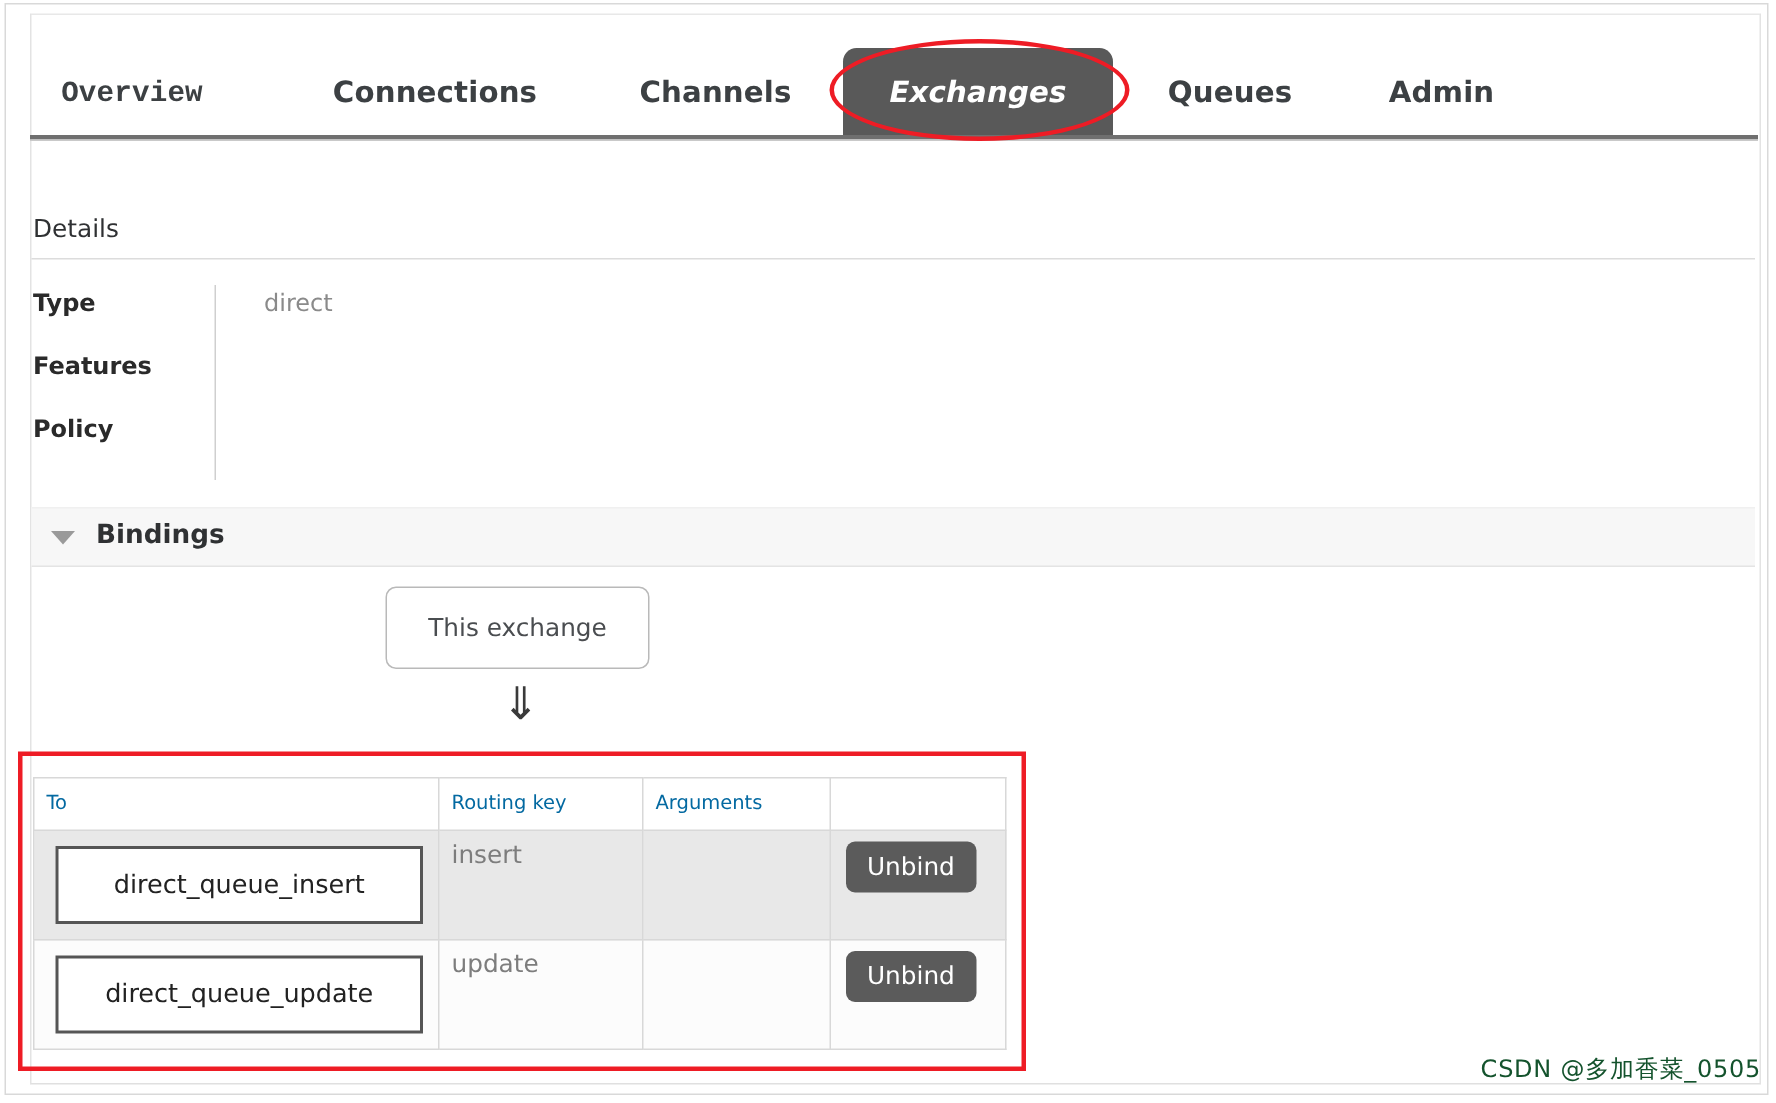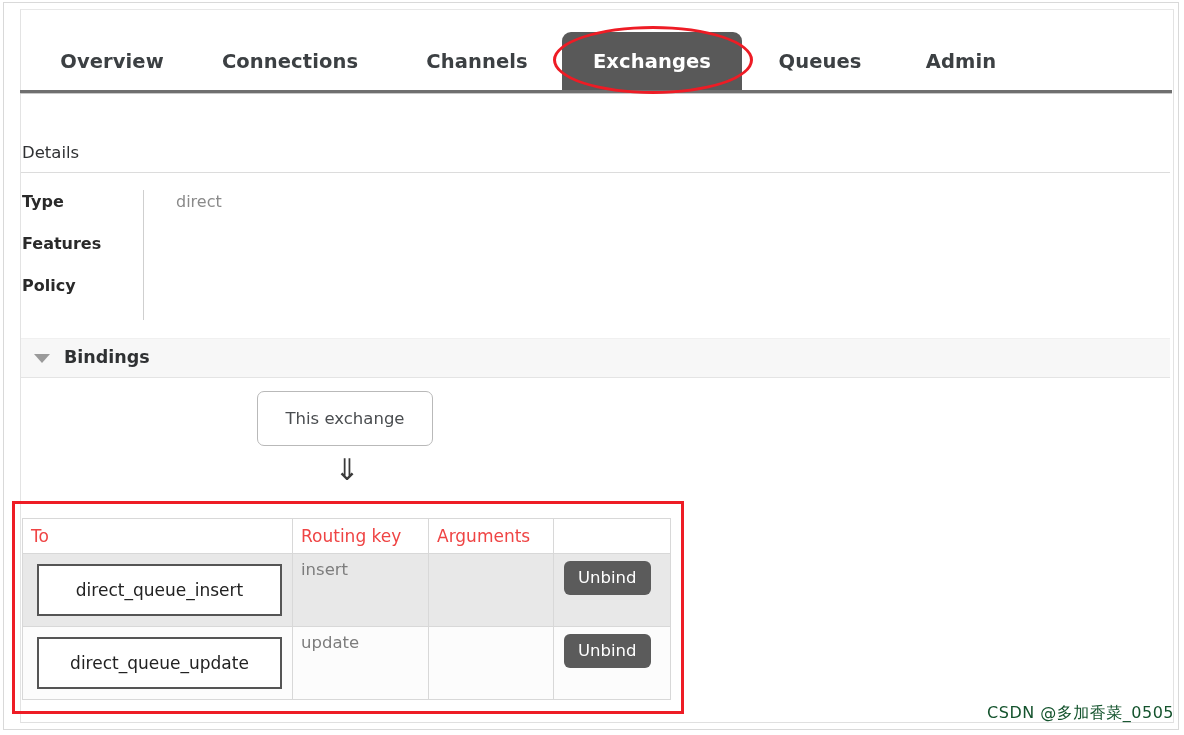--- a/index.html
+++ b/index.html
@@ -222,22 +222,22 @@
     top: 518px;
     width: 648px;
     border-collapse: collapse;
     table-layout: fixed;
     font-size: 16px;
   }
   #bindings-table th {
     background: #ffffff;
     text-align: left;
     font-weight: normal;
-    color: #ef4444;
-    font-size: 17px;
+    color: #0369a1;
+    font-size: 13px;
     padding: 4px 6px 5px 8px;
     border: 1px solid #d8d8d8;
     height: 25px;
     vertical-align: middle;
   }
   #bindings-table td {
     border: 1px solid #d8d8d8;
     vertical-align: top;
     padding: 6px 8px;
     color: #7d7d7d;
@@ -293,24 +293,24 @@
   }
 </style>
 </head>
 <body>
 
 <div id="page-frame">
   <div id="inner-frame"></div>
 </div>
 
 <div id="nav-tabs">
-    <div class="tab" style="left: 52px; width: 120px;">Overview</div>
+    <div class="tab" style="left: 28px; width: 120px; font-family: Liberation Mono, monospace;">Overview</div>
     <div class="tab" style="left: 418px; width: 118px;">Channels</div>
     <div class="tab" style="left: 210px; width: 160px;">Connections</div>
-    <div class="tab active" style="left: 562px; width: 180px;">Exchanges</div>
+    <div class="tab active" style="left: 562px; width: 180px; font-style: italic;">Exchanges</div>
     <div class="tab" style="left: 766px; width: 108px;">Queues</div>
     <div class="tab" style="left: 912px; width: 98px;">Admin</div>
   </div>
 <div id="tab-underline"></div>
 <div id="tab-underline-shadow"></div>
 <div id="exchanges-ellipse"></div>
 
 <div id="details-heading">Details</div>
 <div id="details-rule"></div>
 <div id="details-divider"></div>

